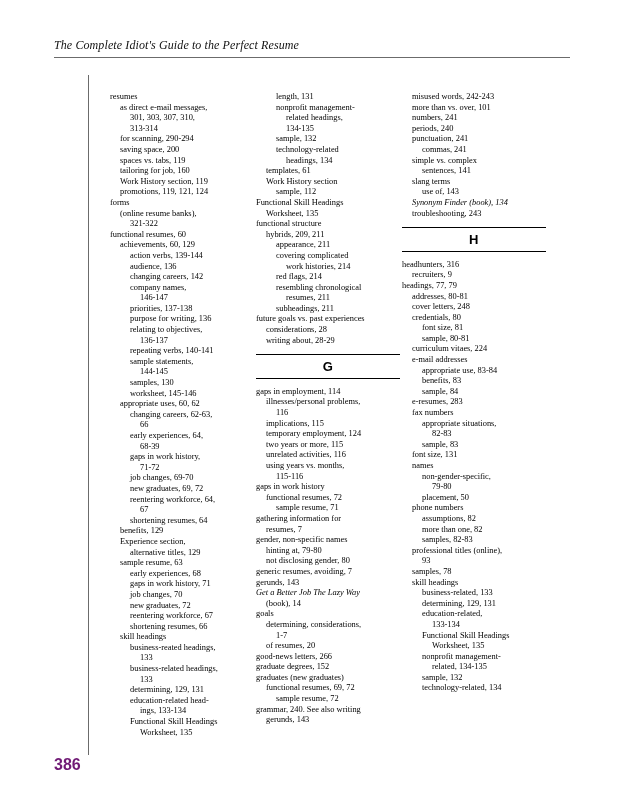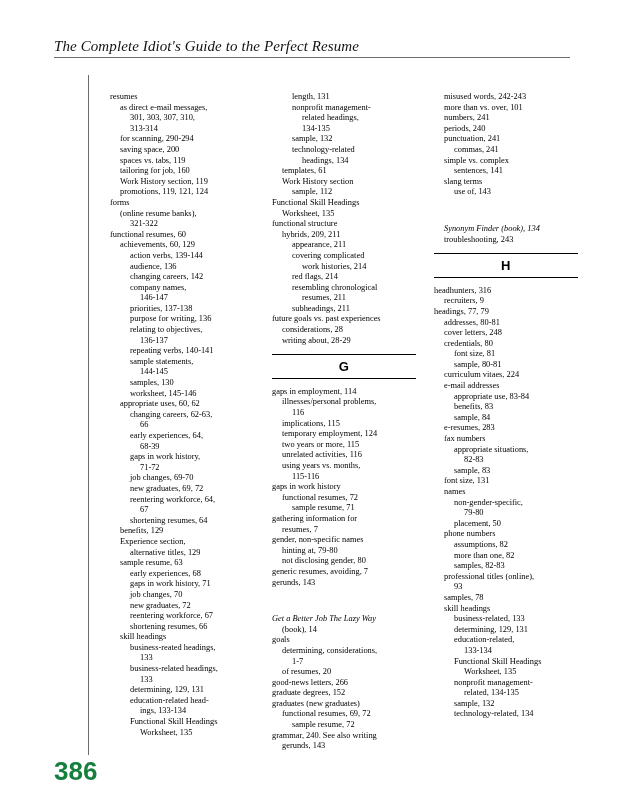--- a/index.html
+++ b/index.html
@@ -20,21 +20,21 @@
     left: 0; top: 0;
     width: 624px;
     height: 800px;
     box-sizing: border-box;
   }
   .running-head {
     position: absolute;
     left: 54px;
     top: 38px;
     font-style: italic;
-    font-size: 15px;
+    font-size: 12px;
     letter-spacing: 0.1px;
     color: #111;
     font-family: "Liberation Serif", serif;
   }
   .head-rule {
     position: absolute;
     left: 54px;
     top: 57px;
     width: 516px;
     height: 1px;
@@ -48,38 +48,38 @@
     height: 680px;
     background: #6b6b6b;
   }
   .columns {
     position: absolute;
     left: 110px;
     top: 92px;
     width: 468px;
     height: 640px;
     display: flex;
-    gap: 18px;
+    gap: 2px;
   }
   .col {
     width: 144px;
     font-size: 8.4px;
     line-height: 10.6px;
     color: #000;
   }
   .entry {
     margin: 0;
     padding: 0;
     text-indent: 0;
   }
   .lvl0 { padding-left: 0px; }
   .lvl1 { padding-left: 10px; }
   .lvl2 { padding-left: 20px; }
   .lvl3 { padding-left: 30px; }
-  .italic { font-style: italic; margin-top: 26px; }
+  .italic { font-style: italic; }
   .letter-head {
     text-align: center;
     font-family: "Liberation Sans", sans-serif;
     font-weight: bold;
     font-size: 13px;
     margin: 7px 0 5px 0;
     letter-spacing: 0.5px;
   }
   .letter-rule-top,
   .letter-rule-bottom {
@@ -89,22 +89,22 @@
   }
   .letter-block {
     margin: 8px 0 8px 0;
   }
   .folio {
     position: absolute;
     left: 54px;
     top: 756px;
     font-family: "Liberation Sans", sans-serif;
     font-weight: bold;
-    font-size: 26px;
-    color: #15803d;
+    font-size: 16px;
+    color: #701a75;
   }
 </style>
 </head>
 <body>
 
 <div class="page">
 
   <div class="running-head">The Complete Idiot's Guide to the Perfect Resume</div>
   <div class="head-rule"></div>
   <div class="left-rule"></div>

